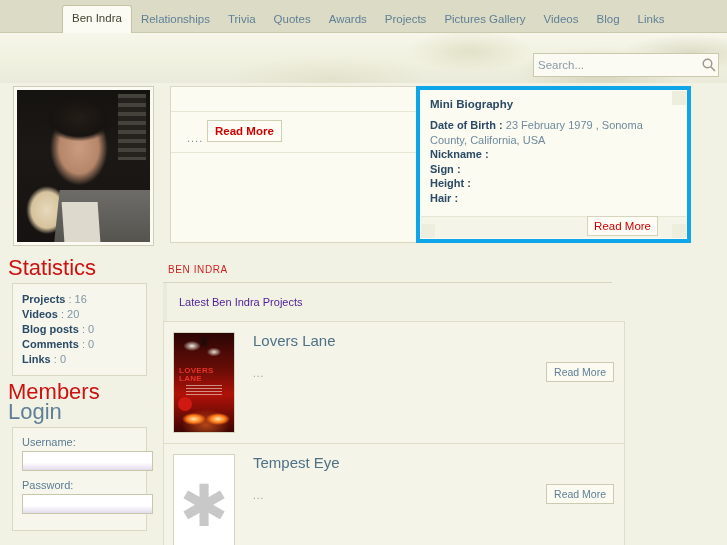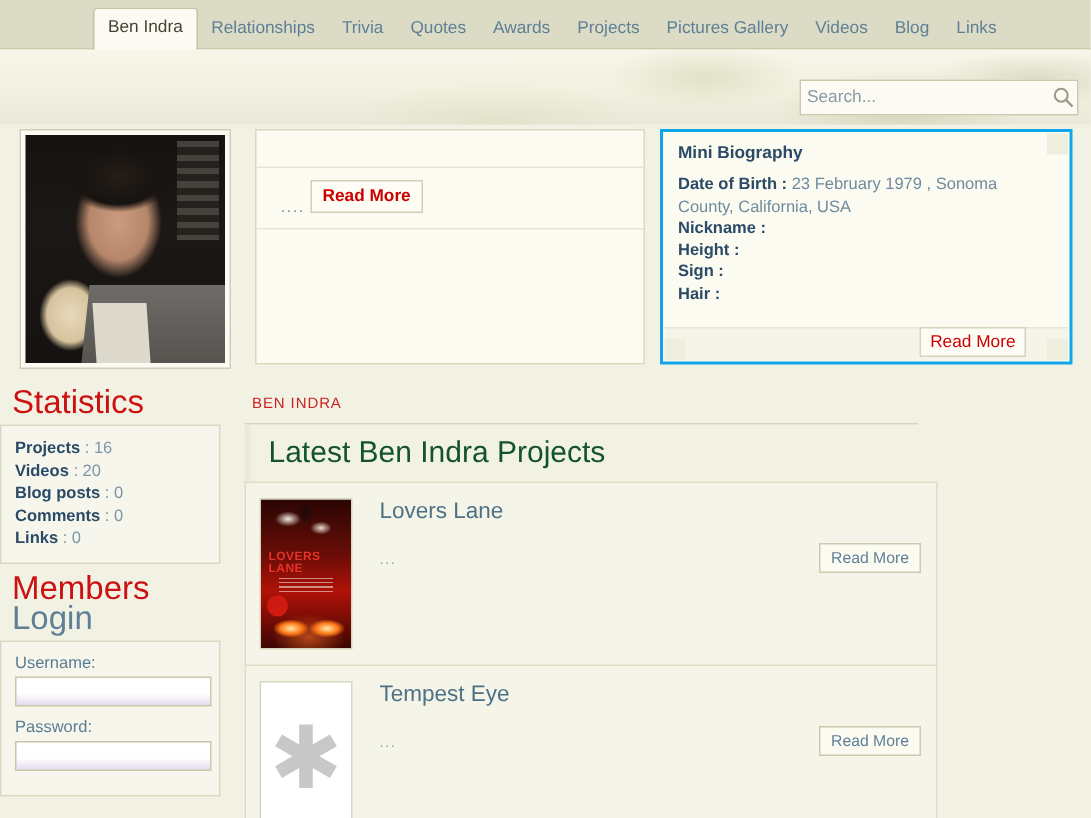--- a/index.html
+++ b/index.html
@@ -137,24 +137,24 @@
   #bio-rule-top {
     position: absolute; left: 0; top: 24px; width: 100%;
     border-top: 1px solid #e6e6d4;
   }
   #bio-rule-bot {
     position: absolute; left: 0; top: 65px; width: 100%;
     border-top: 1px solid #e6e6d4;
   }
 
   #minibio {
-    position: absolute; left: 440px; top: 3px;
+    position: absolute; left: 416px; top: 3px;
     width: 275px; height: 157px;
     background: #fbfbf1;
-    border: 2px solid #0ea5e9;
+    border: 4px solid #0ea5e9;
   }
   #minibio .corner {
     position: absolute; width: 14px; height: 14px;
     background: #eeeede;
   }
   #minibio .c-tr { right: 1px; top: 1px; }
   #minibio .c-br { right: 1px; bottom: 1px; }
   #minibio .c-bl { left: 1px; bottom: 1px; }
   #minibio h3 {
     margin: 0; position: absolute; left: 10px; top: 8px;
@@ -178,21 +178,21 @@
   }
 
   
   #sidebar { position: absolute; left: 0; top: 252px; width: 155px; }
   .side-h {
     font-size: 22px; padding: 6px 0 5px 8px; line-height: 20px;
   }
   .side-h .red { color: #cc1111; }
   .side-h .grey { color: #5f7f96; }
   .side-box {
-    margin: 0 8px 0 0;
+    margin: 0 8px 0 12px;
     background: #f6f6ec;
     border: 1px solid #d9d9c2;
     padding: 8px 9px;
   }
   .stat-line { font-size: 11px; line-height: 15px; white-space: nowrap; }
   .stat-line .k { color: #2b4a66; font-weight: bold; }
   .stat-line .v { color: #7f96a8; }
   .stat-line .v.red { color: #cc2222; }
 
   .login-label { font-size: 11px; color: #5b7c93; margin-bottom: 3px; }
@@ -205,21 +205,21 @@
   }
 
   
   #main { position: absolute; left: 163px; top: 252px; width: 556px; }
   #breadcrumb {
     font-size: 10px; color: #cc2222; letter-spacing: .6px;
     padding: 12px 0 7px 5px;
   }
   #breadcrumb-rule { border-top: 1px solid #d7d7c0; margin: 0 0 0 0; width: 449px; }
   #section-title {
-    font-size: 20px; color: #14532d;
+    font-size: 11px; color: #4c1d95;
     padding: 10px 0 9px 12px;
     border-left: 4px solid #eaeada;
     width: 449px;
     line-height: 19px;
   }
   #projects {
     width: 462px;
     border: 1px solid #ddddc8;
     border-bottom: none;
     background: #f4f4e8;
@@ -326,22 +326,22 @@
     <span id="bio-ellipsis">....</span>
     <button id="bio-readmore">Read More</button>
   </div>
 
   <div id="minibio">
     <div class="corner c-tr"></div>
     <h3>Mini Biography</h3>
     <div class="rows" id="minibio-rows">
         <div><span class="k">Date of Birth :</span> <span class="v">23 February 1979 , Sonoma County, California, USA</span></div>
         <div><span class="k">Nickname :</span> <span class="v"></span></div>
+        <div><span class="k">Sign :</span> <span class="v"></span></div>
         <div><span class="k">Height :</span> <span class="v"></span></div>
-        <div><span class="k">Sign :</span> <span class="v"></span></div>
         <div><span class="k">Hair :</span> <span class="v"></span></div>
       </div>
     <div class="footbar"></div>
     <div class="corner c-bl"></div>
     <div class="corner c-br"></div>
     <button id="minibio-readmore">Read More</button>
   </div>
 </div>
 
 <div id="sidebar">

